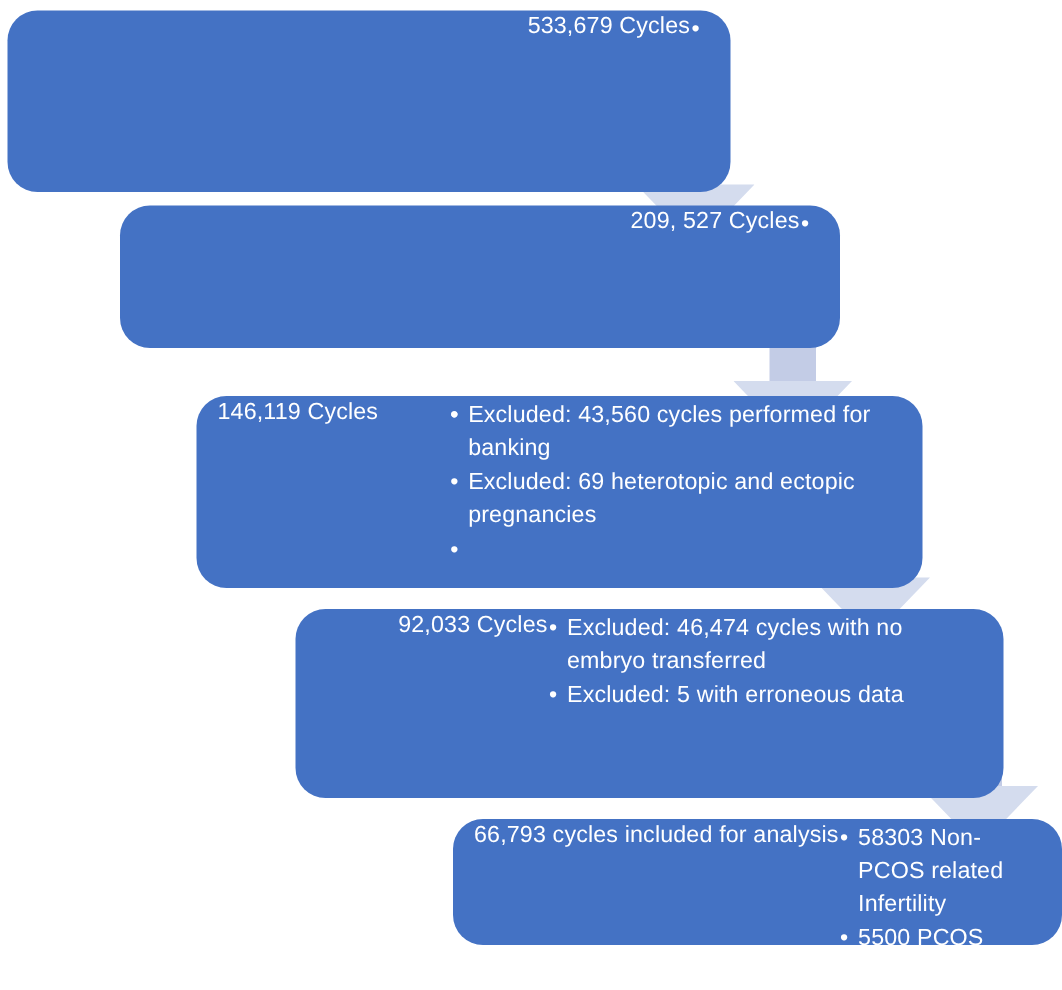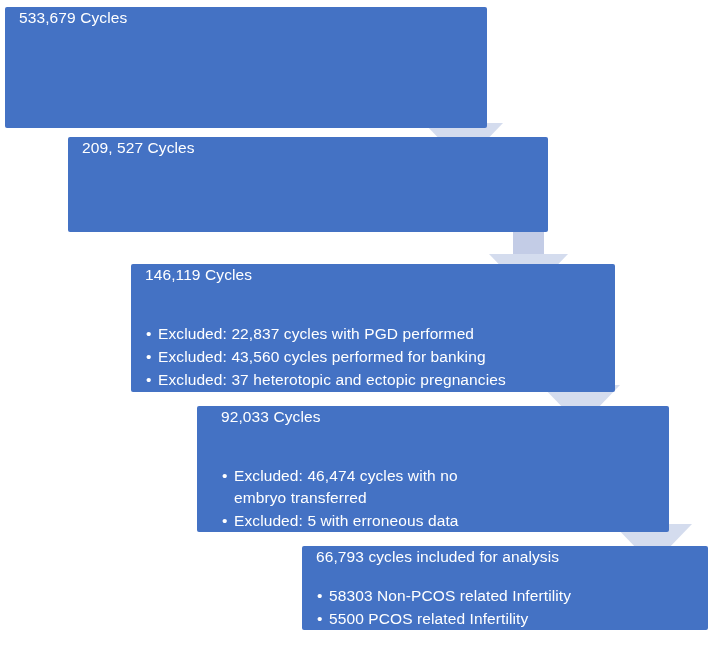--- a/index.html
+++ b/index.html
@@ -22,26 +22,26 @@
     position: absolute;
     z-index: 1;
   }
   .arrow svg { display: block; }
 
   
   .flow-box {
     position: absolute;
     z-index: 2;
     background: #4472C4;
-    border-radius: 2px;
+    border-radius: 20px;
     color: #ffffff;
     padding: 0 14px;
     display: flex;
-    flex-direction: column;
-    justify-content: space-between;
+    flex-direction: row;
+    justify-content: flex-end;
   }
   .box-title {
     font-size: 15.5px;
     line-height: 1.42;
     letter-spacing: .1px;
     white-space: nowrap;
   }
   .bullet-list {
     list-style: none;
     margin-top: 1px;
@@ -57,22 +57,22 @@
   .bullet-item .dot {
     position: absolute;
     left: 1px;
     top: 0;
     font-size: 15.5px;
     line-height: 1.42;
   }
 
   
   #box-1 { left: 5px;   top: 7px;   width: 482px; height: 121px; }
-  #box-2 { left: 68px;  top: 137px; width: 480px; height: 95px; }
-  #box-3 { left: 131px; top: 264px; width: 484px; height: 128px; }
+  #box-2 { left: 80px;  top: 137px; width: 480px; height: 95px; }
+  #box-3 { left: 131px; top: 264px; width: 484px; height: 128px; gap: 47px; }
   #box-4 { left: 197px; top: 406px; width: 472px; height: 126px; padding-left: 24px; }
   #box-5 { left: 302px; top: 546px; width: 406px; height: 84px; }
 
   
   #arrow-1 { left: 424px; top: 83px;  }
   #arrow-2 { left: 489px; top: 214px; }
   #arrow-3 { left: 541px; top: 345px; }
   #arrow-4 { left: 613px; top: 484px; }
 </style>
 </head>
@@ -124,29 +124,28 @@
         <span class="dot">•</span>
       </li>
     </ul>
   </div>
 
   <div class="flow-box" id="box-3">
     <div class="box-title">146,119 Cycles</div>
     <ul class="bullet-list">
       <li class="bullet-item">
         <span class="dot">•</span>
-        <span>Excluded: 22,837 cycles with PGD performed</span>
       </li>
       <li class="bullet-item">
         <span class="dot">•</span>
         <span>Excluded: 43,560 cycles performed for banking</span>
       </li>
       <li class="bullet-item">
         <span class="dot">•</span>
-        <span>Excluded: 37 heterotopic and ectopic  pregnancies</span>
+        <span>Excluded: 69 heterotopic and ectopic  pregnancies</span>
       </li>
       <li class="bullet-item">
         <span class="dot">•</span>
       </li>
     </ul>
   </div>
 
   <div class="flow-box" id="box-4">
     <div class="box-title">92,033 Cycles</div>
     <ul class="bullet-list">

